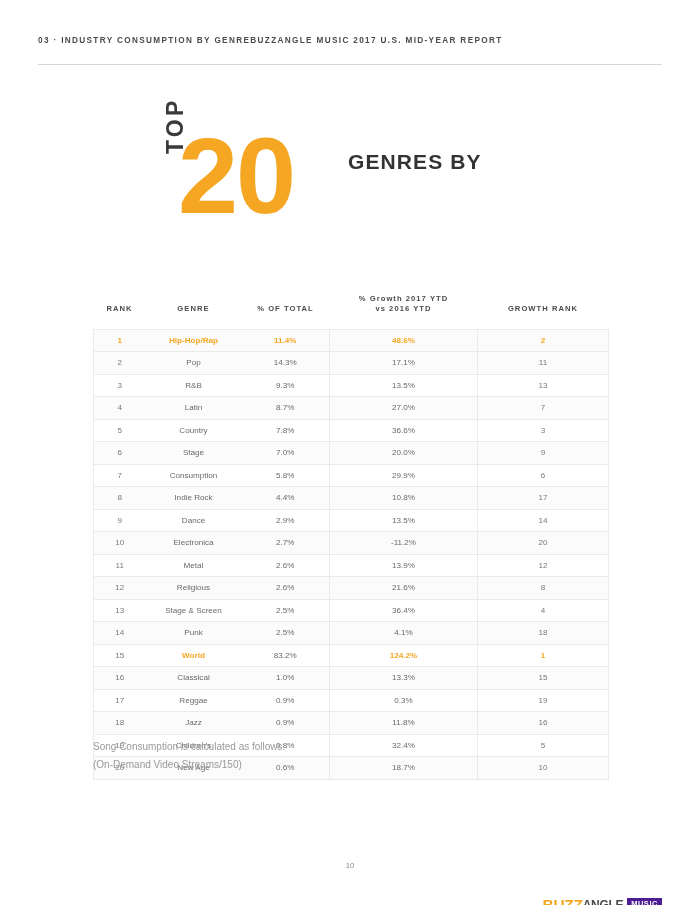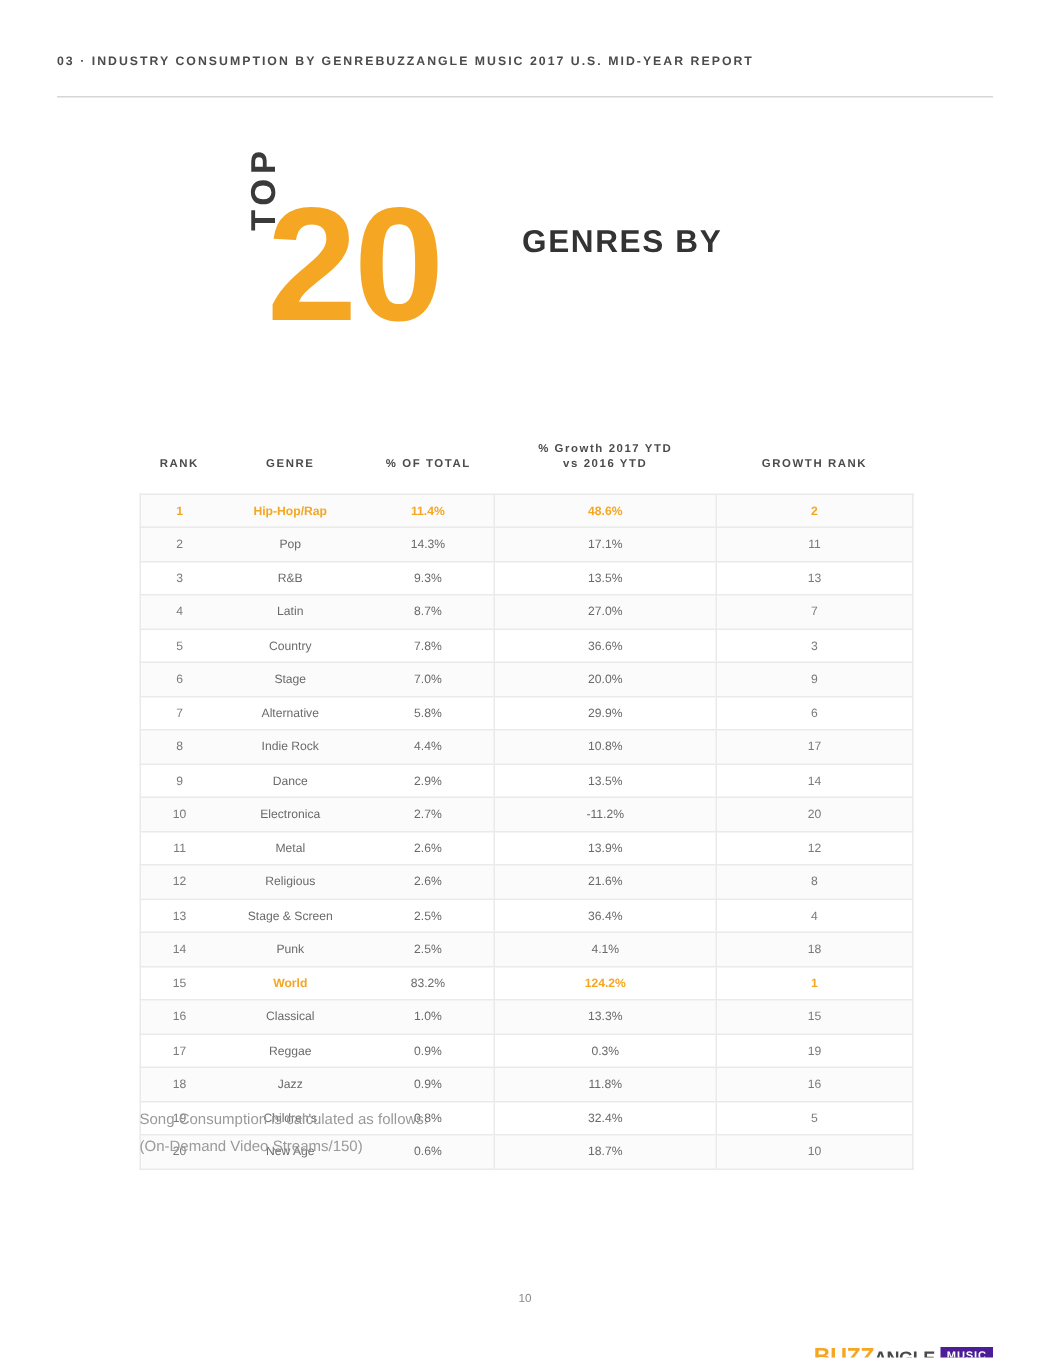--- a/index.html
+++ b/index.html
@@ -291,21 +291,21 @@
           </tr>
           <tr class="row-alt">
             <td class="col-rank">6</td>
             <td class="col-genre">Stage</td>
             <td class="col-total">7.0%</td>
             <td class="col-growth sep-left">20.0%</td>
             <td class="col-growthrank sep-left">9</td>
           </tr>
           <tr>
             <td class="col-rank">7</td>
-            <td class="col-genre">Alternative</td>
+            <td class="col-genre">Consumption</td>
             <td class="col-total">5.8%</td>
             <td class="col-growth sep-left">29.9%</td>
             <td class="col-growthrank sep-left">6</td>
           </tr>
           <tr class="row-alt">
             <td class="col-rank">8</td>
             <td class="col-genre">Indie Rock</td>
             <td class="col-total">4.4%</td>
             <td class="col-growth sep-left">10.8%</td>
             <td class="col-growthrank sep-left">17</td>

